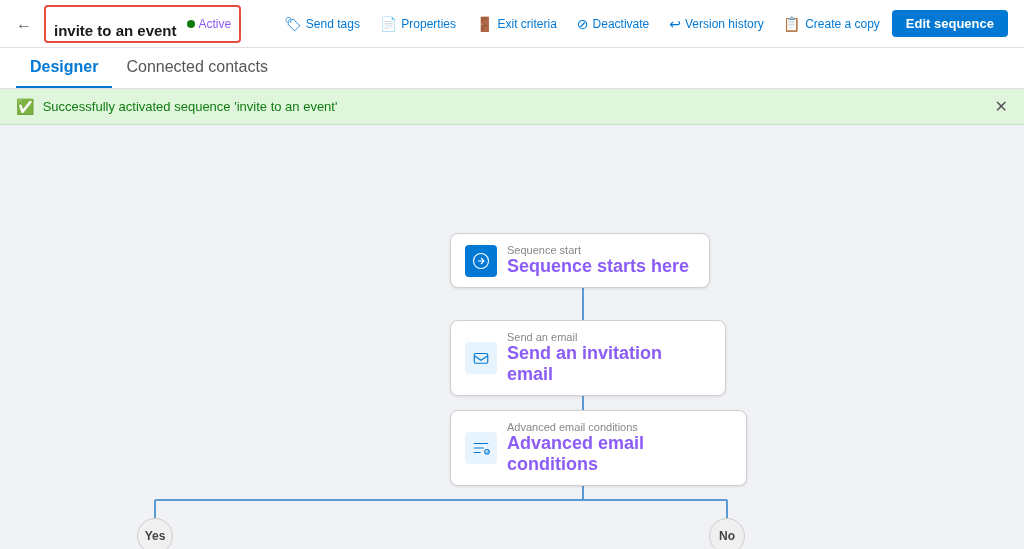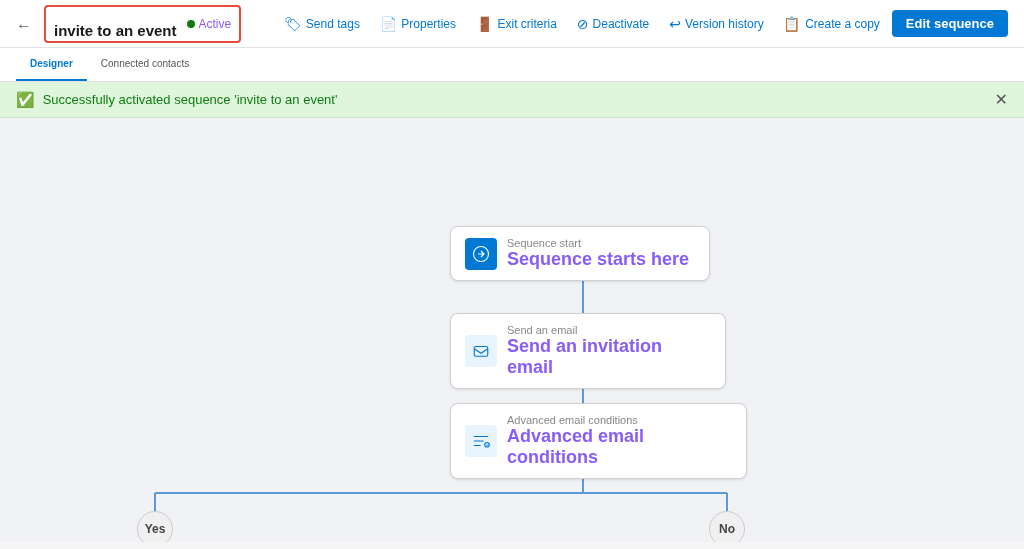--- a/index.html
+++ b/index.html
@@ -84,21 +84,21 @@
     
     .tabs {
       background: #fff;
       border-bottom: 1px solid #e0e0e0;
       padding: 0 16px;
       display: flex;
       gap: 0;
     }
     .tab {
       padding: 10px 14px;
-      font-size: 10px;
+      font-size: 16px;
       cursor: pointer;
       border-bottom: 2px solid transparent;
       color: #555;
     }
     .tab.active {
       border-bottom: 2px solid #0078d4;
       color: #0078d4;
       font-weight: 600;
     }
 

